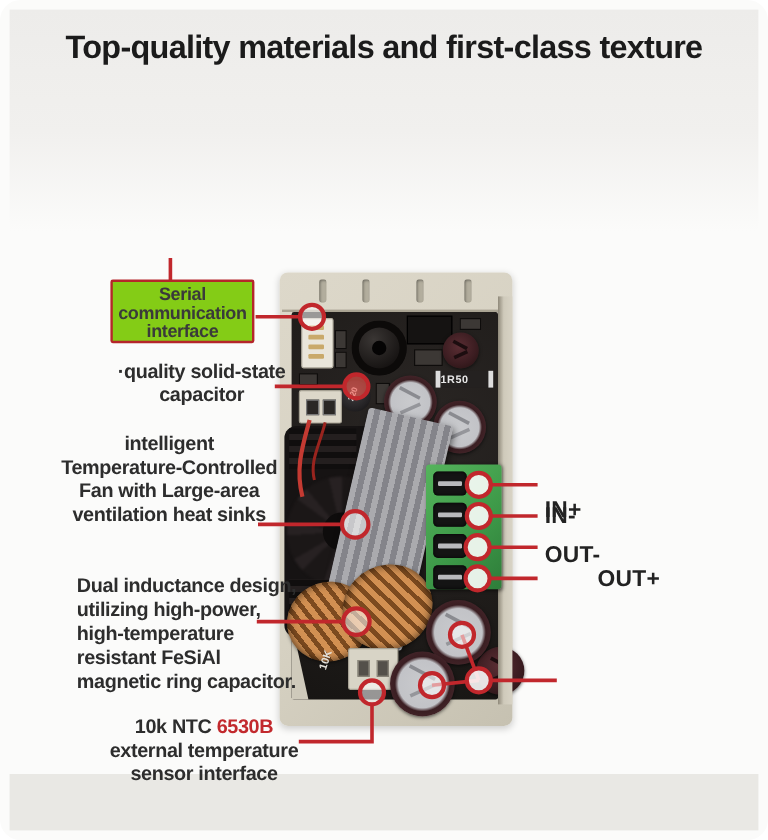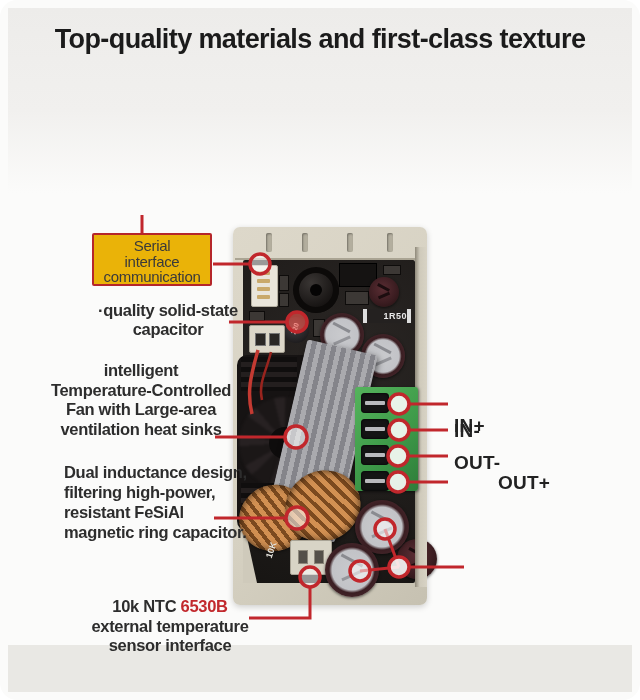--- a/index.html
+++ b/index.html
@@ -14,27 +14,27 @@
   .band-bottom{position:absolute;left:8px;top:645px;width:624px;height:47px;background:#e9e8e4;}
   .title{
     position:absolute;left:0;top:24px;width:640px;text-align:center;
     font-size:27px;font-weight:bold;letter-spacing:-0.6px;color:#1b1b1b;
   }
   
   .lbl{position:absolute;font-weight:bold;color:#2d2d2d;font-size:16.5px;line-height:20px;letter-spacing:-0.3px;}
   .lbl.center{text-align:center;}
   .callout-box{
     position:absolute;left:92px;top:233px;width:116px;height:46px;
-    background:#eab308;border:2.5px solid #b5262a;border-radius:2px;
-    text-align:center;font-weight:normal;color:#3a3a3a;font-size:15px;line-height:15.5px;
+    background:#84cc16;border:2.5px solid #b5262a;border-radius:2px;
+    text-align:center;font-weight:bold;color:#3a3a3a;font-size:15px;line-height:15.5px;
     padding-top:3px;letter-spacing:-0.3px;
   }
   .lbl-solid{left:63px;top:301px;width:210px;line-height:19px;}
   .lbl-fan{left:36px;top:361px;width:210px;line-height:19.5px;}
-  .lbl-ind{left:64px;top:462px;width:185px;text-align:left;line-height:20px;}
+  .lbl-ind{left:64px;top:478px;width:185px;text-align:left;line-height:20px;}
   .lbl-term{left:454px;font-size:19px;color:#222;letter-spacing:0.2px;}
   .lbl-out{left:449px;top:554px;width:172px;line-height:19px;}
   .lbl-ntc{left:65px;top:597px;width:210px;line-height:19.5px;}
   .red-t{color:#c2292d;}
   
   #board{position:absolute;left:233px;top:227px;width:194px;height:378px;
     background:linear-gradient(135deg,#ddd8ca 0%,#d6d1c2 55%,#c6c1b1 100%);
     border-radius:7px;box-shadow:0 2px 6px rgba(0,0,0,0.18);}
   .notch{position:absolute;top:6px;width:6px;height:19px;background:#b3ae9e;border-radius:2px;
     box-shadow:inset 1px 1px 2px rgba(0,0,0,0.35);}
@@ -60,21 +60,21 @@
     box-shadow:0 1px 3px rgba(0,0,0,0.6);}
   .cap::after{content:"";position:absolute;left:28%;top:30%;width:44%;height:3px;background:#8a8b90;transform:rotate(28deg);}
   .cap::before{content:"";position:absolute;left:30%;top:58%;width:40%;height:3px;background:#95969b;transform:rotate(-24deg);}
   .cap-dark{background:radial-gradient(circle at 45% 40%,#5a2d33 0%,#3a1c20 60%,#20100f 100%);}
   .cap-dark::after,.cap-dark::before{background:#1c0d0f;}
   .solidcap{position:absolute;left:50px;top:90px;width:26px;height:26px;border-radius:50%;z-index:2;
     background:radial-gradient(circle at 45% 40%,#413f41 0%,#232123 65%,#111011 100%);}
   .solidcap span{position:absolute;left:6px;top:8px;font-size:7px;color:#dcdcdc;transform:rotate(-70deg);font-weight:bold;}
   .res1r50{position:absolute;left:130px;top:82px;width:40px;height:14px;background:#242120;
     border-left:4px solid #dedede;border-right:4px solid #dedede;z-index:2;
-    color:#e8e8e8;font-size:9px;font-weight:bold;text-align:right;line-height:14px;letter-spacing:0.5px;}
+    color:#e8e8e8;font-size:9px;font-weight:bold;text-align:left;line-height:14px;letter-spacing:0.5px;}
   .conn2{position:absolute;left:16px;top:98px;width:34px;height:26px;background:#dcd7c9;border:1px solid #a5a092;border-radius:2px;z-index:2;}
   .conn2 i{position:absolute;top:7px;width:9px;height:11px;background:#2a2725;border:1px solid #777;}
   .fan{position:absolute;left:4px;top:128px;width:96px;height:176px;background:#161313;border-radius:10px;z-index:2;overflow:hidden;}
   .fanblades{position:absolute;left:2px;top:42px;width:92px;height:92px;border-radius:50%;
     background:repeating-conic-gradient(#1b1717 0deg 26deg,#272122 26deg 40deg);filter:blur(1px);}
   .fanhub{position:absolute;left:32px;top:72px;width:32px;height:32px;border-radius:50%;background:#0e0c0c;}
   .louver{position:absolute;background:repeating-linear-gradient(180deg,#100e0e 0 5px,#241f1f 5px 10px);z-index:2;}
   .heatsink{position:absolute;left:52px;top:118px;width:72px;height:192px;z-index:2;
     transform:rotate(13deg);border-radius:3px;
     background:repeating-linear-gradient(90deg,#aaaaae 0 5px,#84848a 5px 10px);
@@ -232,39 +232,40 @@
       <circle class="ring ring-bright" cx="399" cy="567" r="10"></circle>
     </g>
     <g>
       <path class="cl" d="M310,587 L310,618 L249,618"></path>
       <circle class="ring" cx="310" cy="577" r="10"></circle>
     </g>
   </svg>
 
   <div class="callout-box">
     <div>Serial</div>
+    <div>communication</div>
     <div>interface</div>
-    <div>communication</div>
   </div>
 
   <div class="lbl center lbl-fan">
     <div>intelligent</div>
     <div>Temperature-Controlled</div>
     <div>Fan with Large-area</div>
     <div>ventilation heat sinks</div>
   </div>
 
   <div class="lbl center lbl-solid">
     <div>·quality solid-state</div>
     <div>capacitor</div>
   </div>
 
   <div class="lbl lbl-ind">
     <div>Dual inductance design,</div>
-    <div>filtering high-power,</div>
+    <div>utilizing high-power,</div>
+    <div>high-temperature</div>
     <div>resistant FeSiAl</div>
     <div>magnetic ring capacitor.</div>
   </div>
 
   <div class="lbl lbl-term" style="top:416px;">IN+</div>
   <div class="lbl lbl-term" style="top:421px;">IN-</div>
   <div class="lbl lbl-term" style="top:453px;">OUT-</div>
   <div class="lbl lbl-term" style="top:473px;margin-left:44px;">OUT+</div>
 
 

